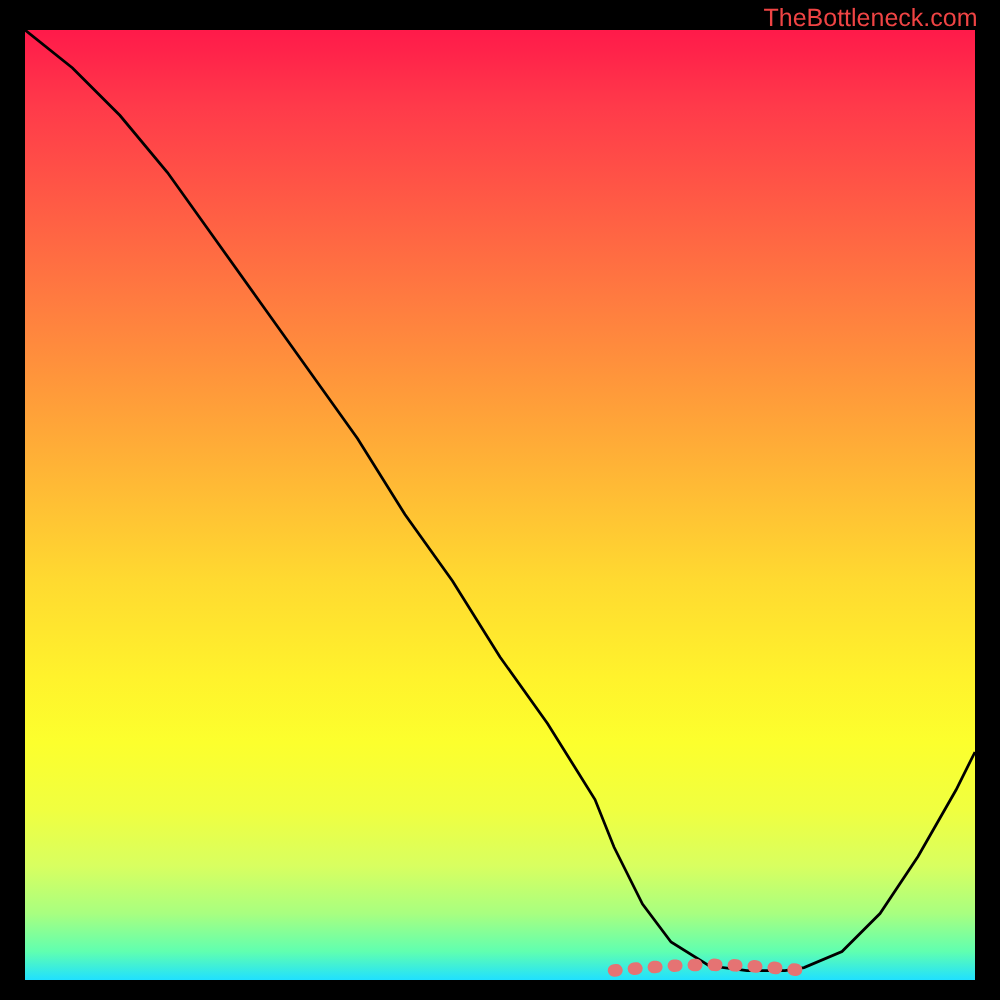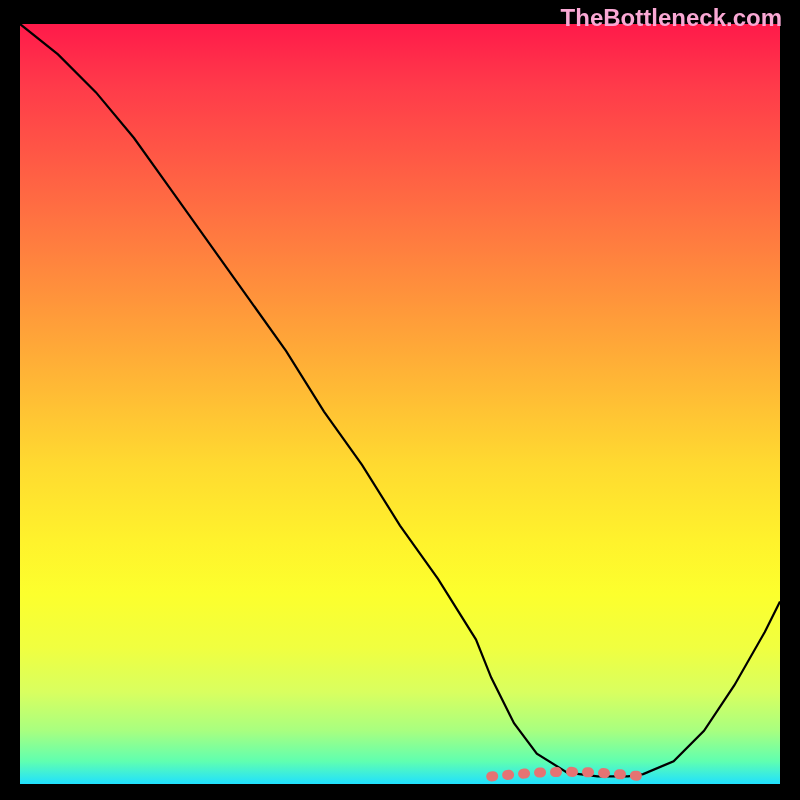--- a/index.html
+++ b/index.html
@@ -8,23 +8,23 @@
     height: 800px;
     background: #000;
     position: relative;
     font-family: Arial, sans-serif;
     overflow: hidden;
   }
   .watermark {
     position: absolute;
     top: 4px;
     right: 18px;
-    color: #f9a8d4;
-    font-size: 24px;
-    font-weight: bold;
+    color: #ef4444;
+    font-size: 20px;
+    font-weight: normal;
     z-index: 10;
   }
   .plot-area {
     position: absolute;
     left: 20px;
     top: 24px;
     width: 760px;
     height: 760px;
   }
   .gradient-bg {

